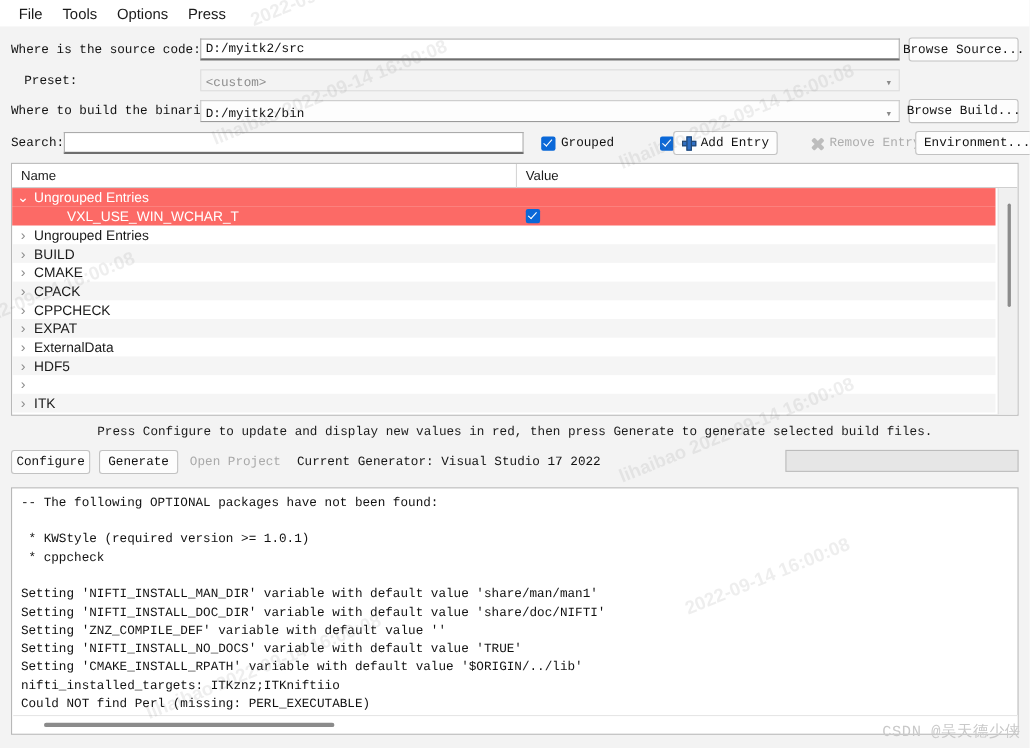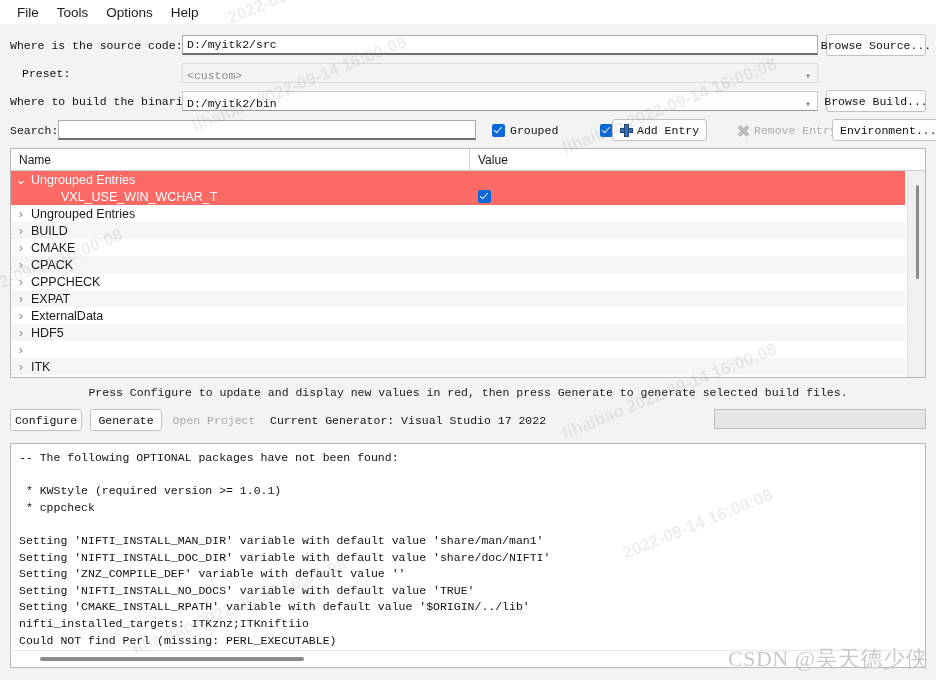--- a/index.html
+++ b/index.html
@@ -364,22 +364,22 @@
     position: absolute;
     left: 28px; top: 6px;
     width: 264px; height: 4px;
     background: #8b8b8b;
     border-radius: 2px;
   }
 
   .csdn {
     position: absolute;
     right: 8px; bottom: 6px;
-    font-family: Liberation Serif, serif;
-    font-size: 22px;
+    font-family: Liberation Mono, monospace;
+    font-size: 14px;
     color: #c9c9c9;
     letter-spacing: 0.5px;
     z-index: 60;
     white-space: nowrap;
     text-align: right;
   }
 </style>
 </head>
 <body>
 
@@ -392,21 +392,21 @@
       <div class="wm" style="left: 560px; top: 425px; font-size: 17px;">lihaibao  2022-09-14  16:00:08</div>
       <div class="wm" style="left: 560px; top: 140px; font-size: 17px;">lihaibao  2022-09-14 16:00:08</div>
       <div class="wm" style="left: 130px; top: 640px; font-size: 17px;">lihaibao  2022-09-14  16:00:08</div>
       <div class="wm" style="left: 620px; top: 545px; font-size: 17px;">2022-09-14 16:00:08</div>
     </div>
 
   <div class="menubar">
     <div class="mi">File</div>
     <div class="mi">Tools</div>
     <div class="mi">Options</div>
-    <div class="mi">Help</div>
+    <div class="mi">Press</div>
   </div>
 
   <div class="form">
 
     <div class="row" style="top:8px;">
       <div class="lbl" style="position:absolute;left:10px;">Where is the source code:</div>
       <div class="field" style="position:absolute;left:182px;width:636px;" title="">D:/myitk2/src</div>
       <div class="btn" style="position:absolute;left:826px;width:100px;">Browse Source...</div>
     </div>
 

